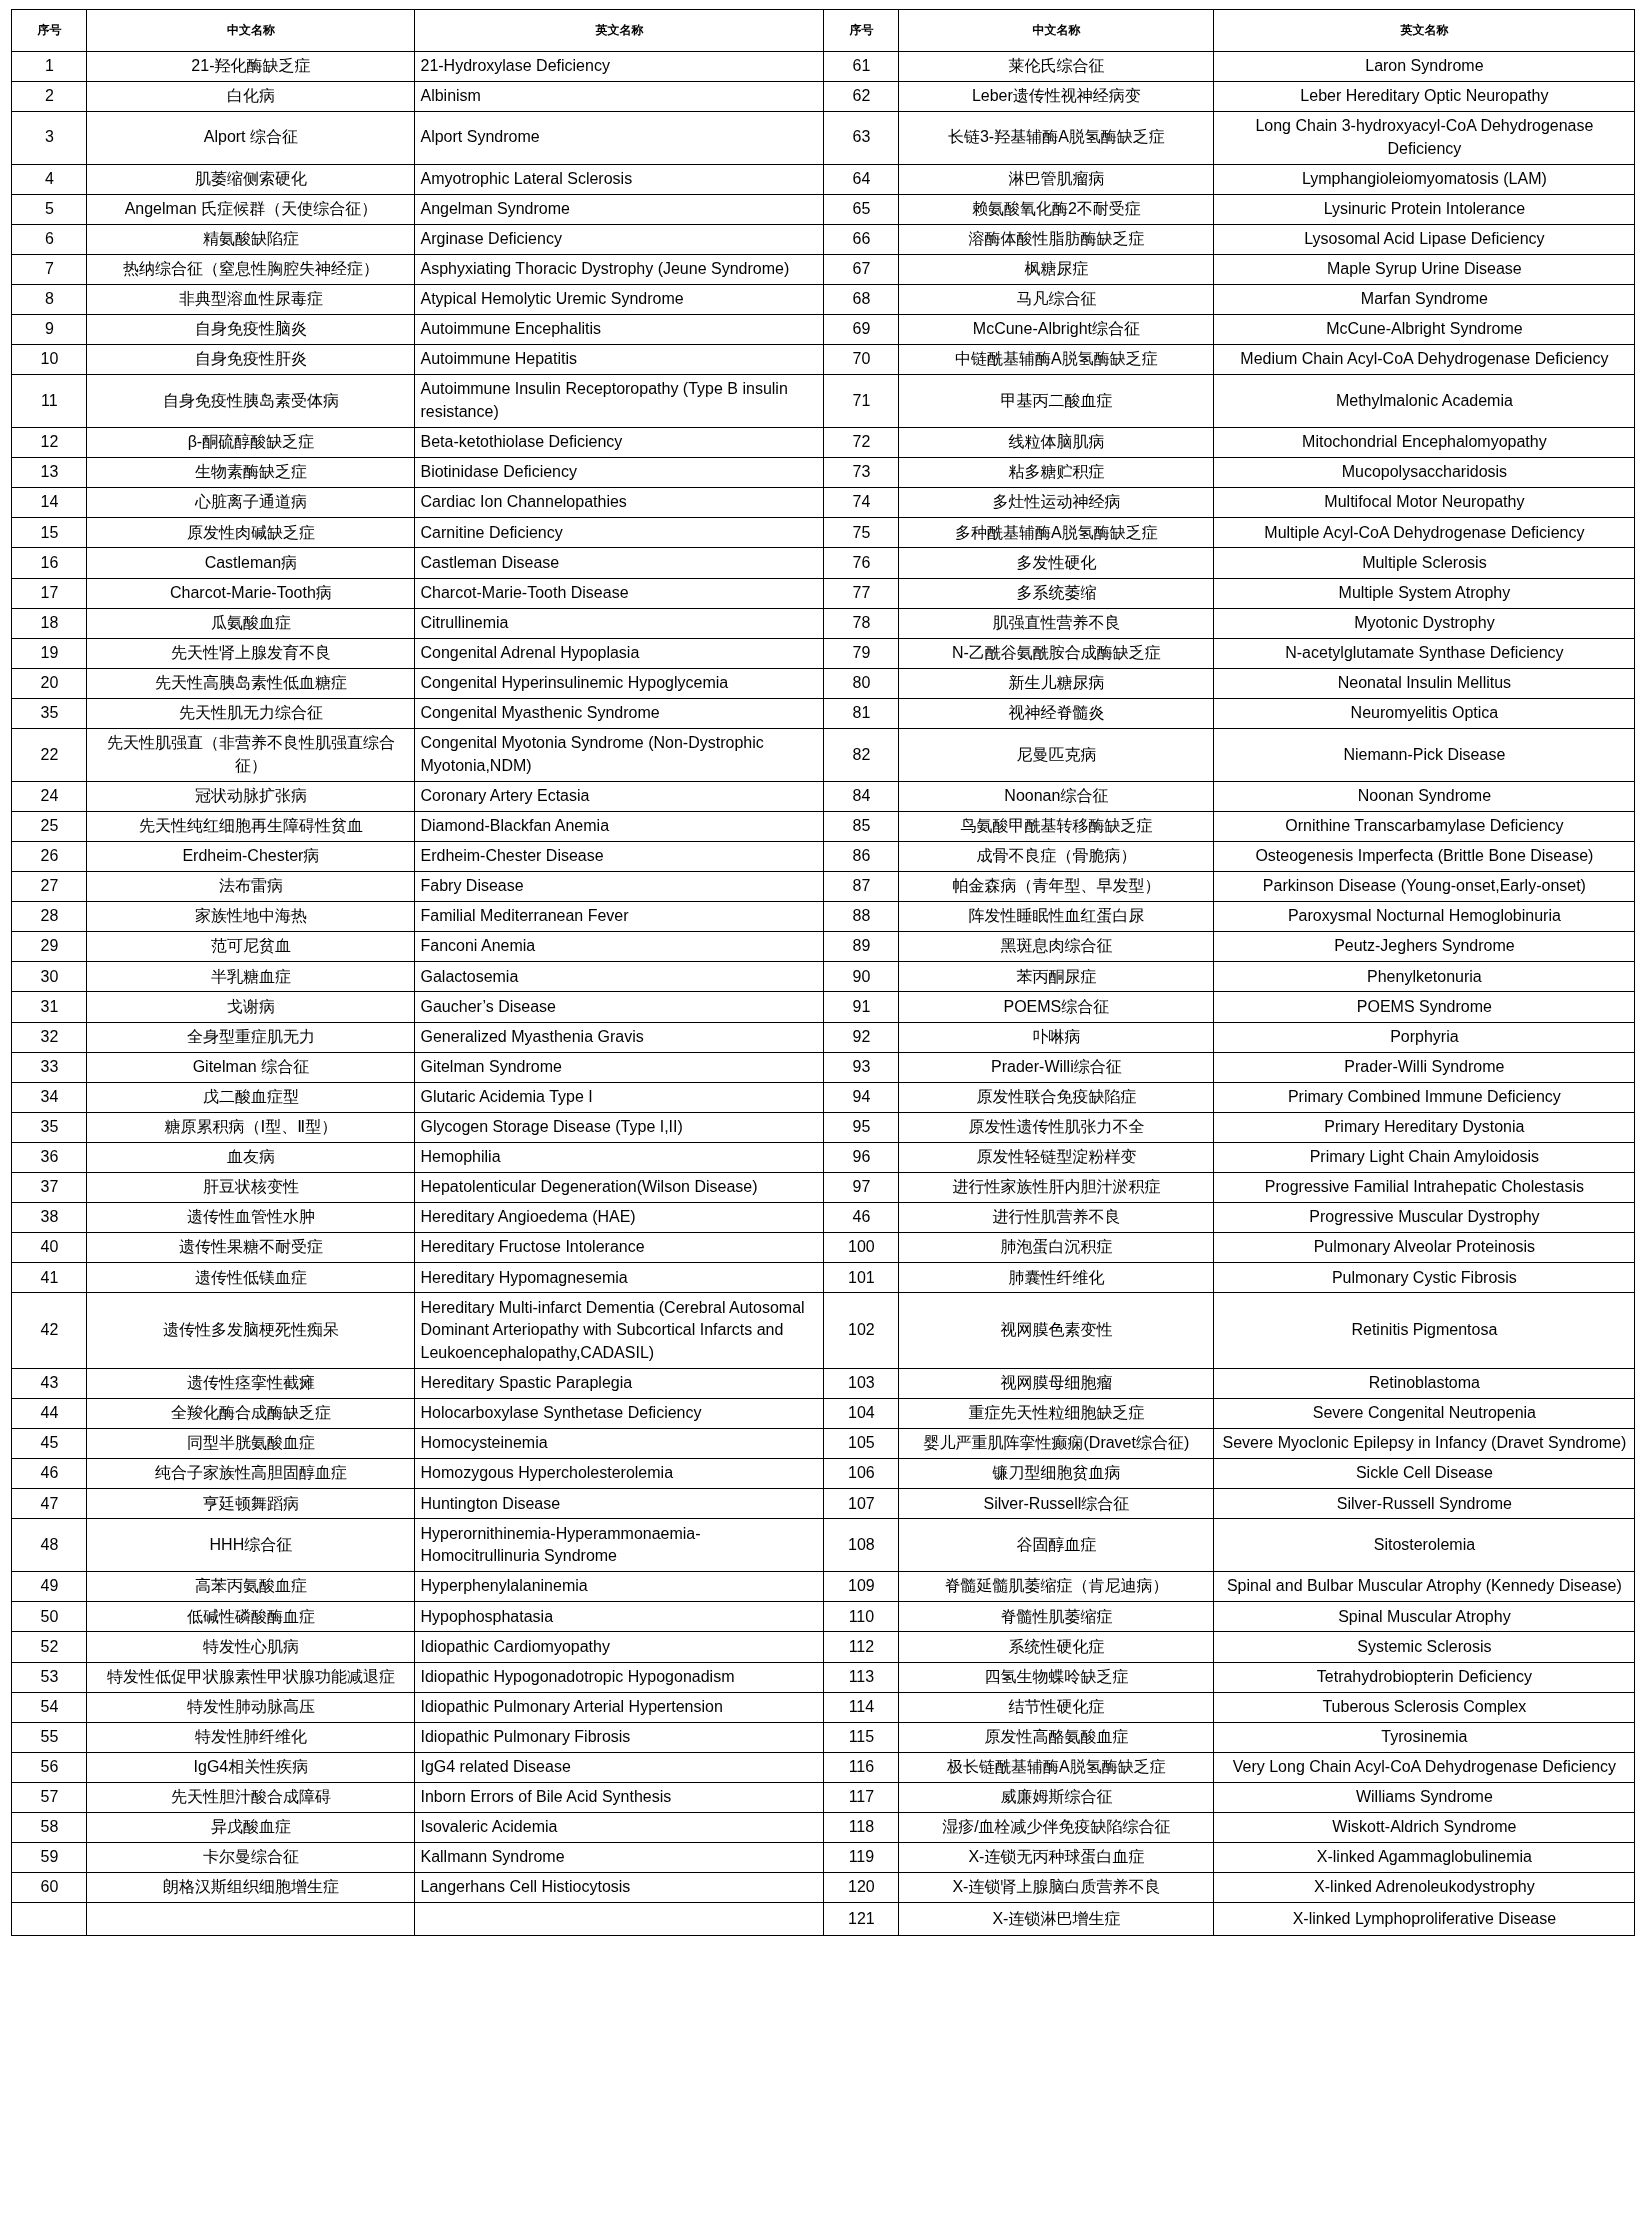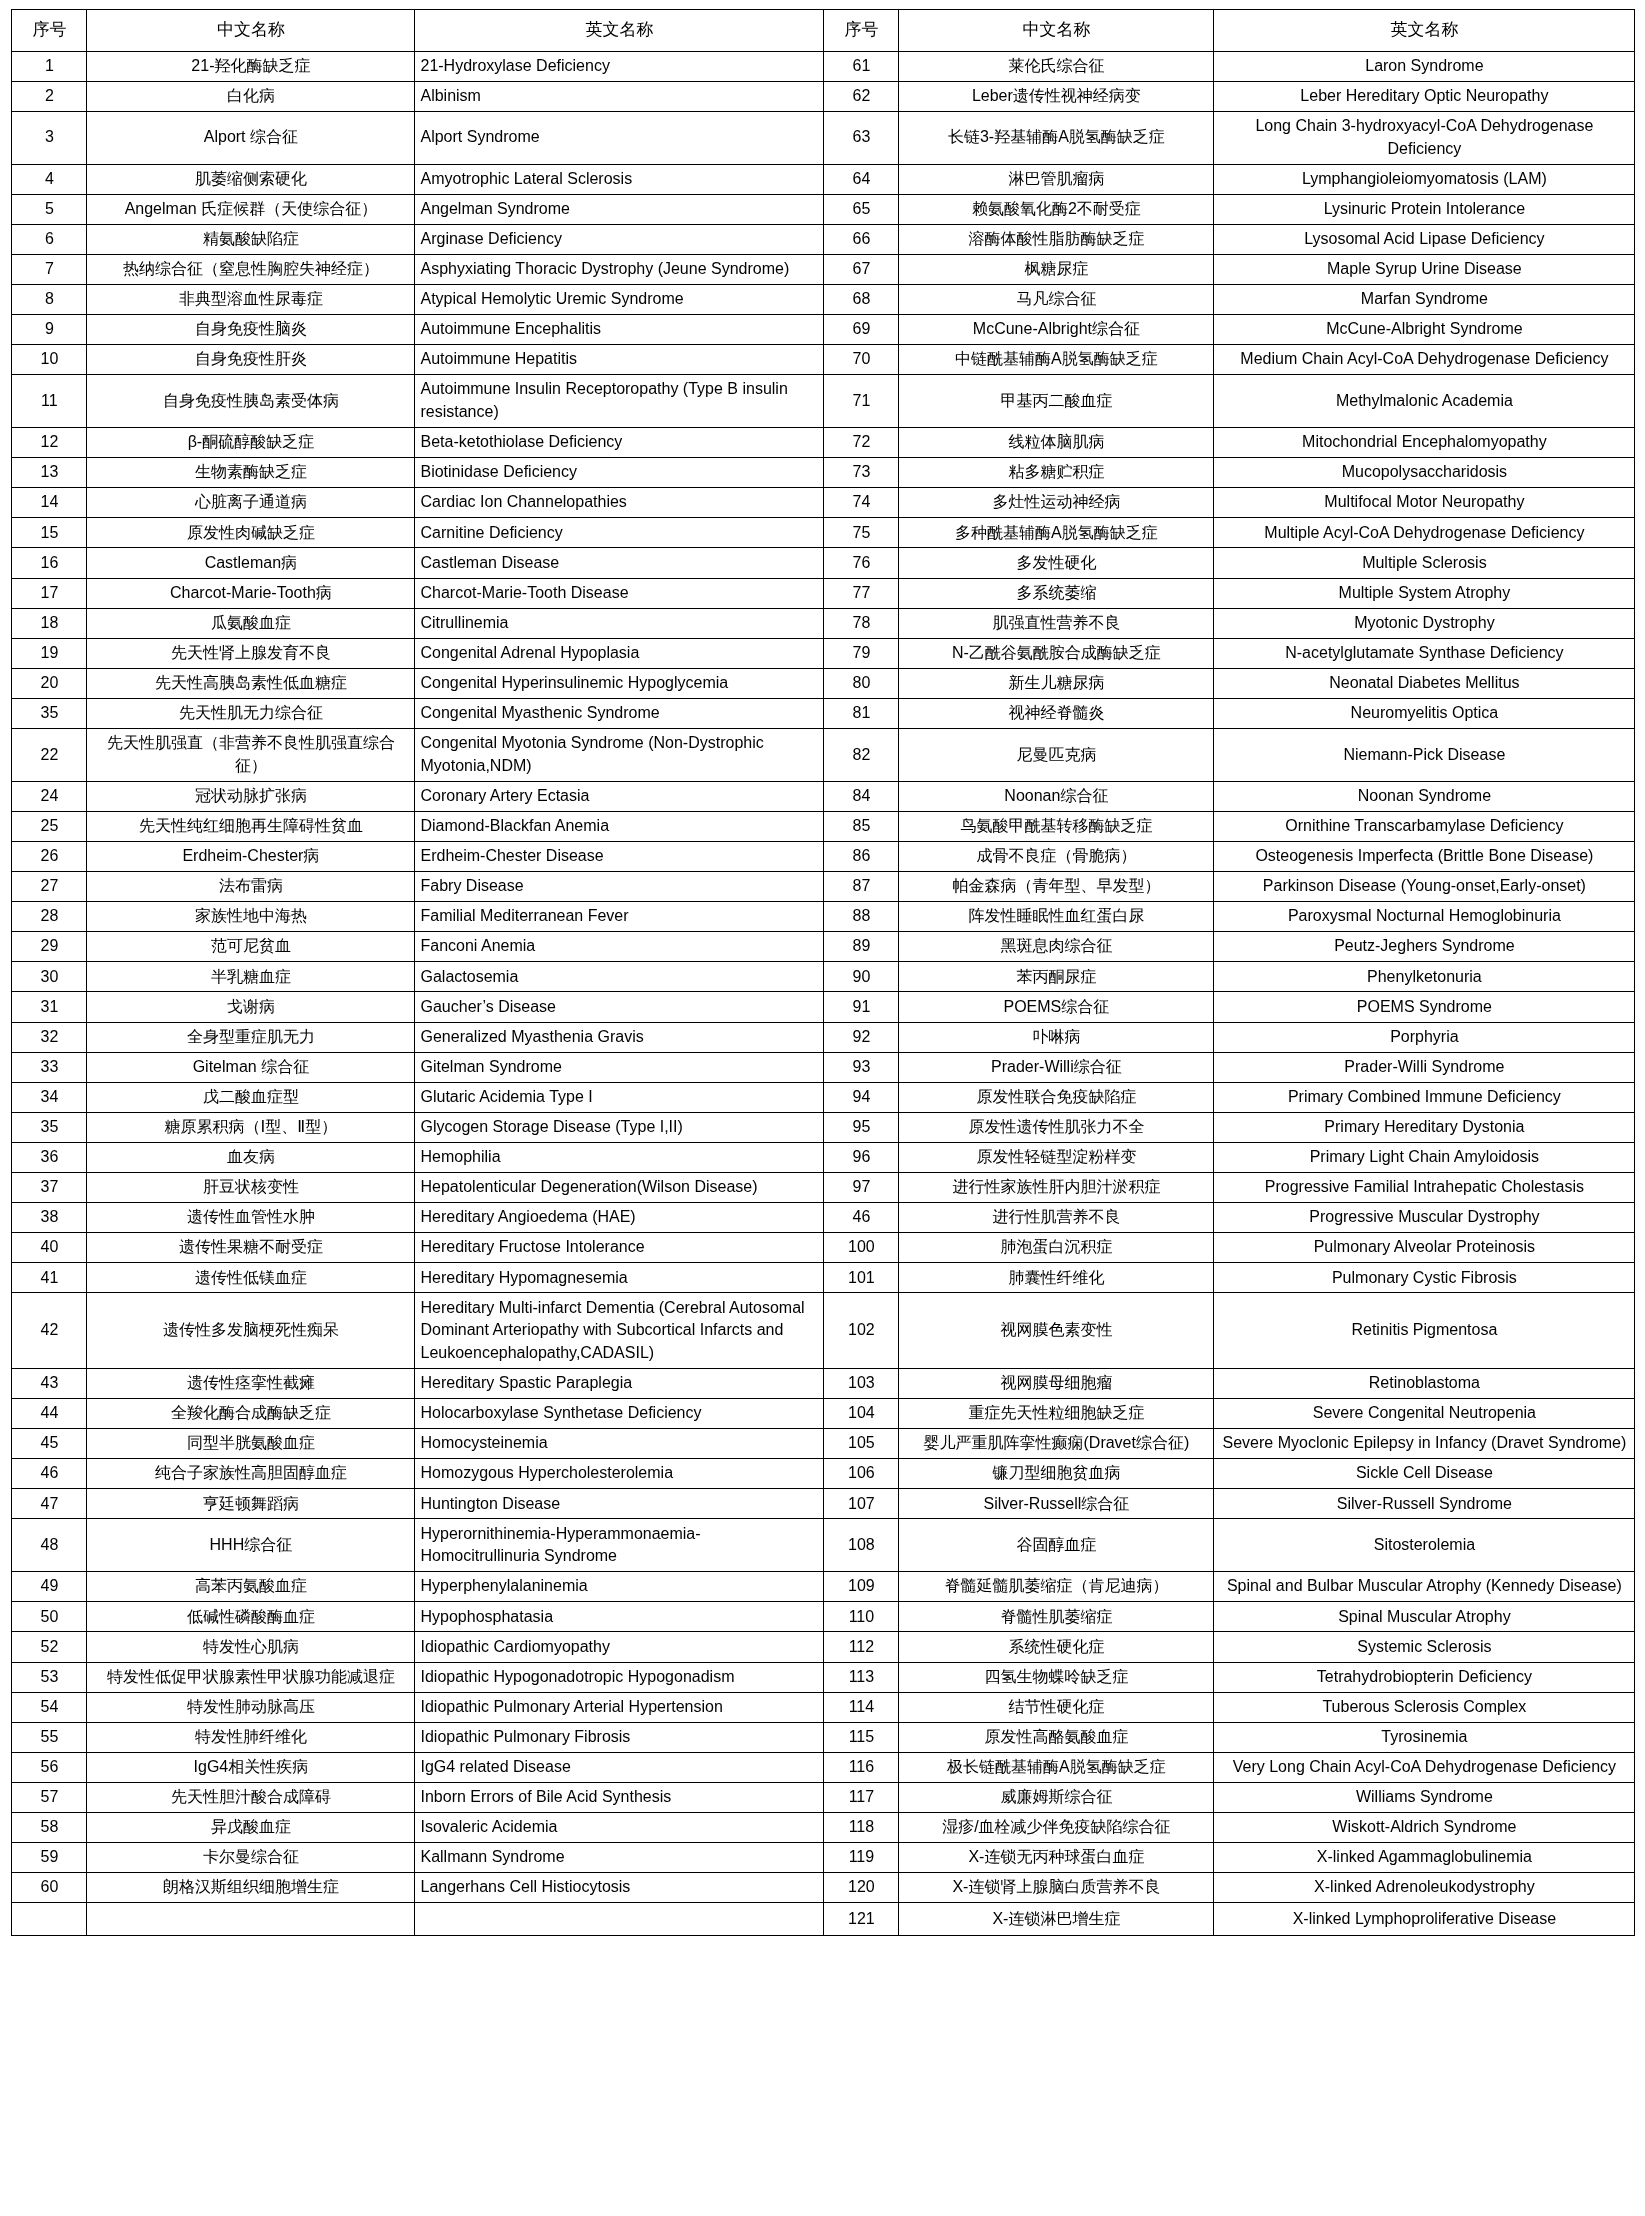--- a/index.html
+++ b/index.html
@@ -38,23 +38,23 @@
     border: 1px solid #000;
     padding: 3.2px 5.1px;
     font-size: 16px;
     line-height: 1.42;
     vertical-align: middle;
     word-wrap: break-word;
     overflow-wrap: break-word;
     background: #ffffff;
   }
   table.disease-table thead th {
-    font-weight: normal;
+    font-weight: bold;
     text-align: center;
-    font-size: 17px;
+    font-size: 12px;
     height: 33px;
     padding: 3.8px 5.1px;
   }
   td.idx {
     text-align: center;
     font-size: 16px;
   }
   td.zh {
     text-align: center;
   }
@@ -247,21 +247,21 @@
           <td class="idx">79</td>
           <td class="zh">N-乙酰谷氨酰胺合成酶缺乏症</td>
           <td class="en-right">N-acetylglutamate Synthase Deficiency</td>
         </tr>
         <tr>
           <td class="idx">20</td>
           <td class="zh">先天性高胰岛素性低血糖症</td>
           <td class="en">Congenital Hyperinsulinemic Hypoglycemia</td>
           <td class="idx">80</td>
           <td class="zh">新生儿糖尿病</td>
-          <td class="en-right">Neonatal Diabetes Mellitus</td>
+          <td class="en-right">Neonatal Insulin Mellitus</td>
         </tr>
         <tr>
           <td class="idx">35</td>
           <td class="zh">先天性肌无力综合征</td>
           <td class="en">Congenital Myasthenic Syndrome</td>
           <td class="idx">81</td>
           <td class="zh">视神经脊髓炎</td>
           <td class="en-right">Neuromyelitis Optica</td>
         </tr>
         <tr>

